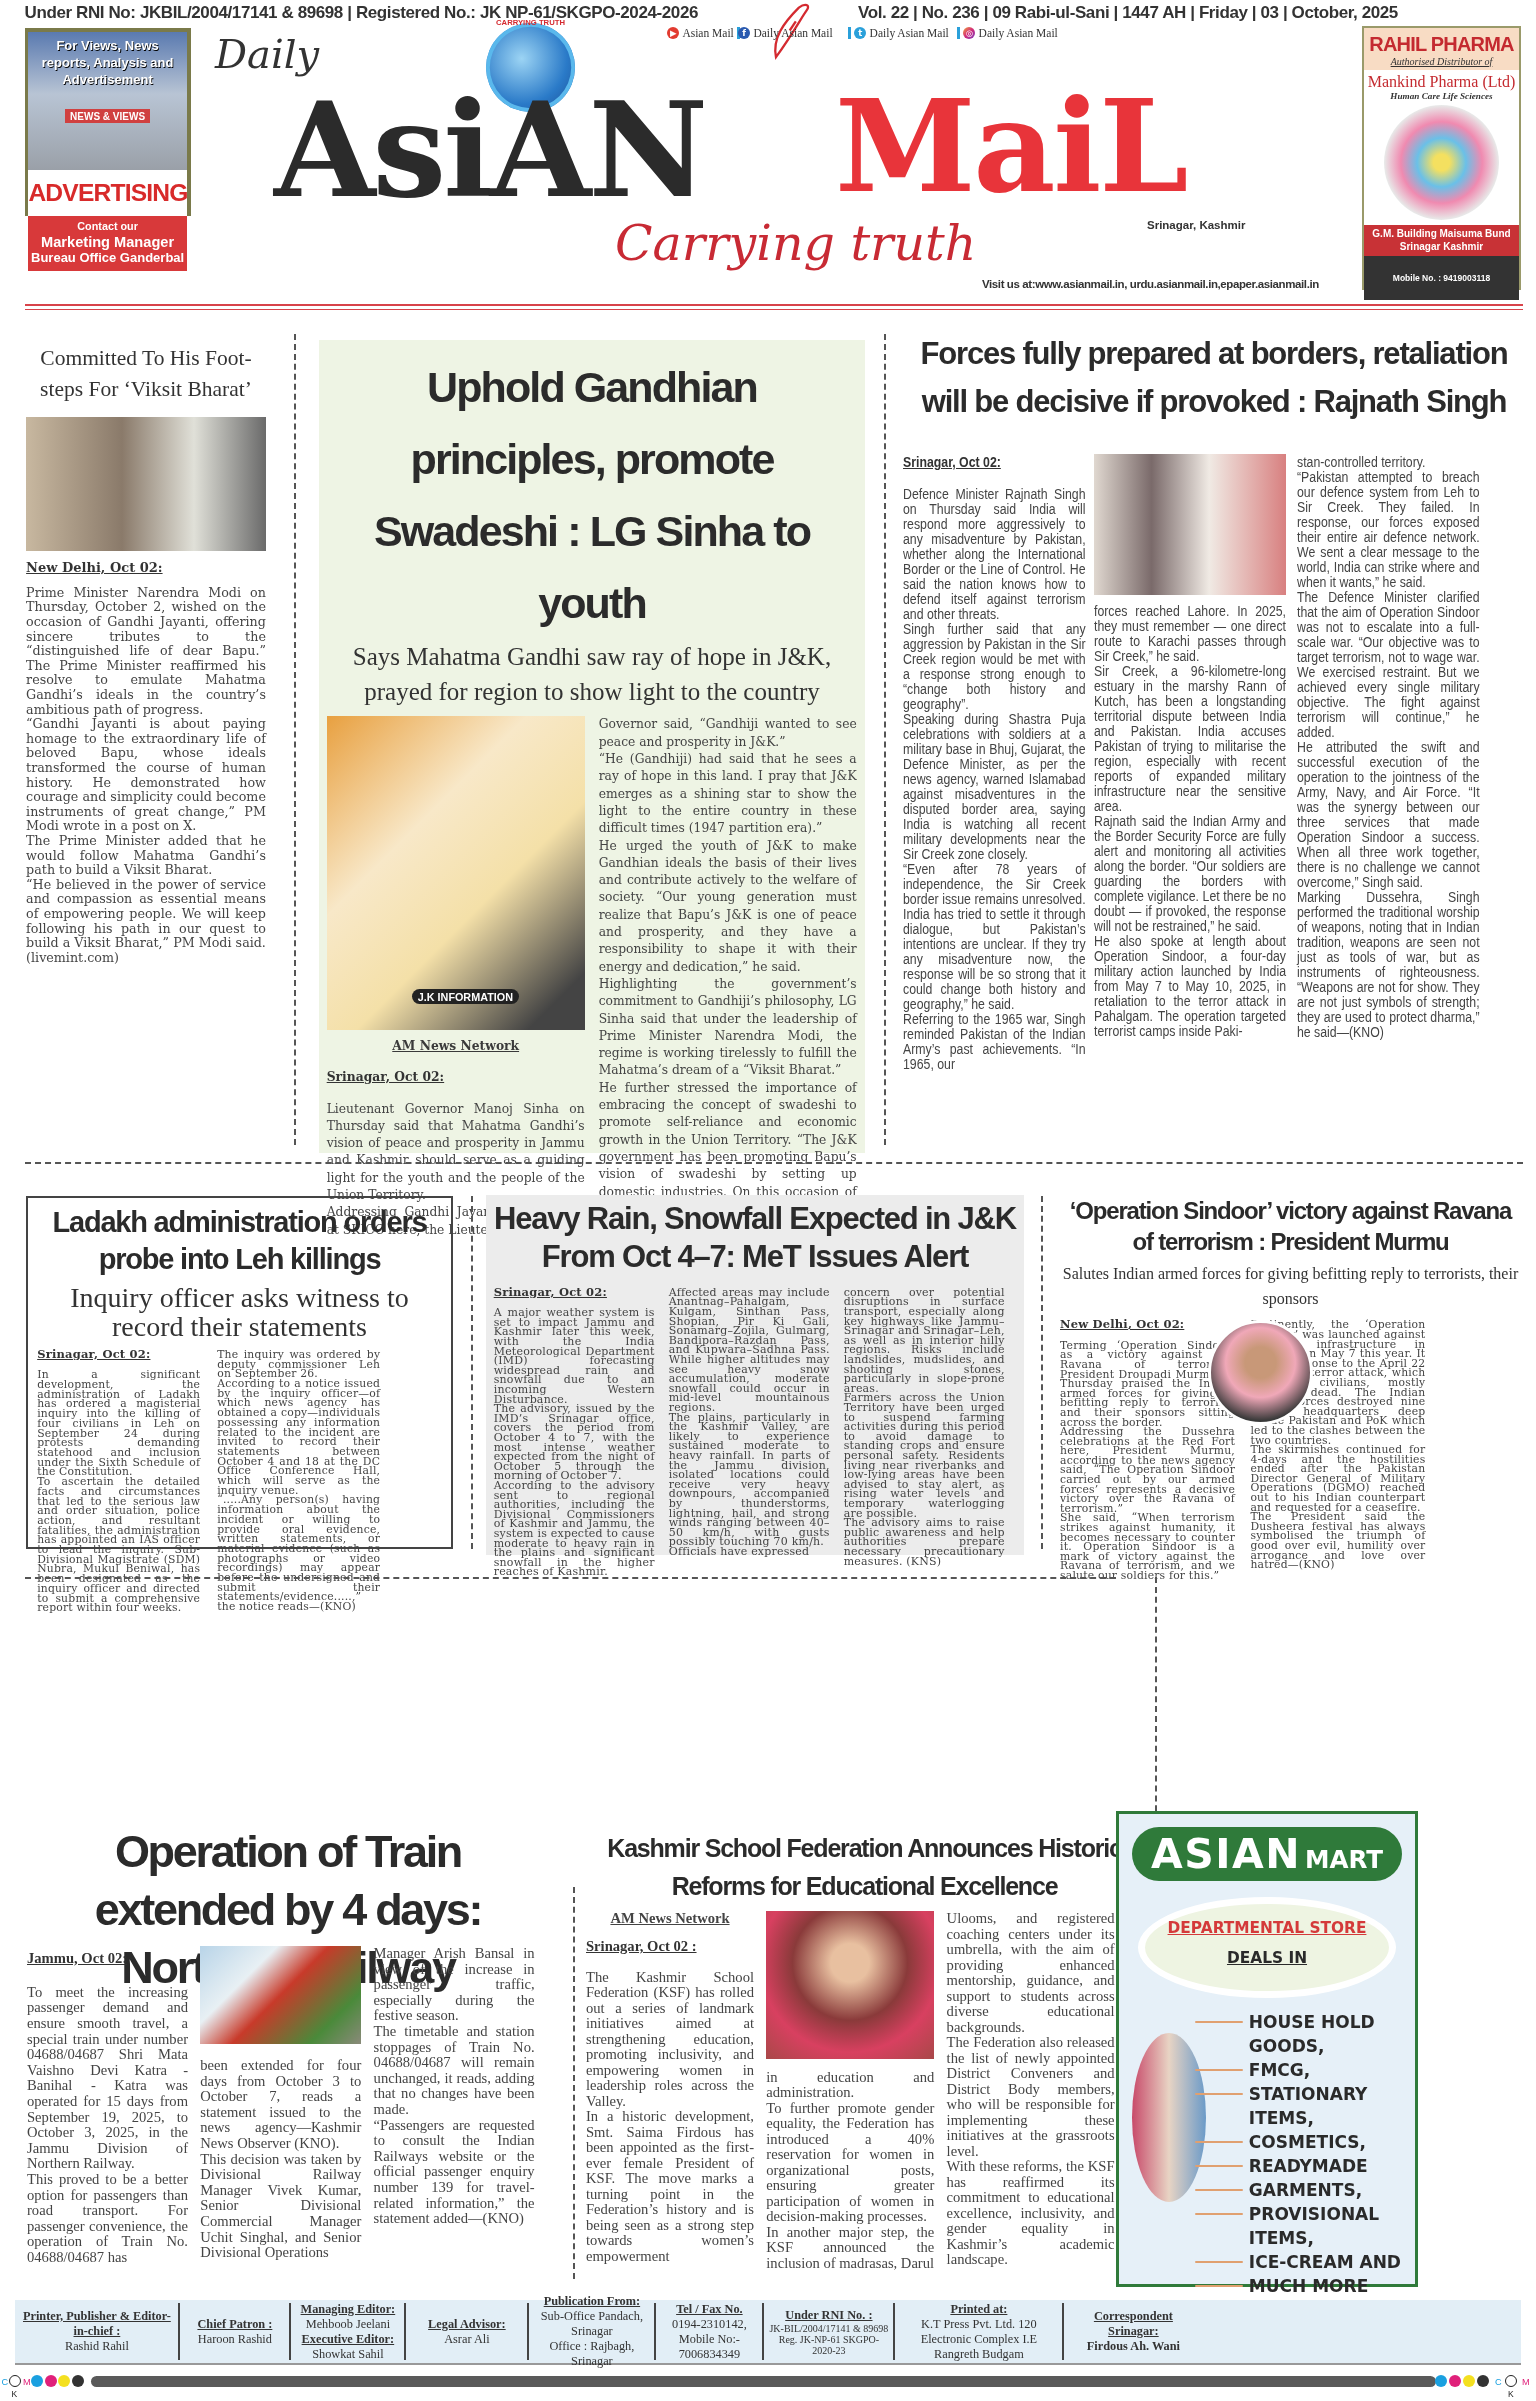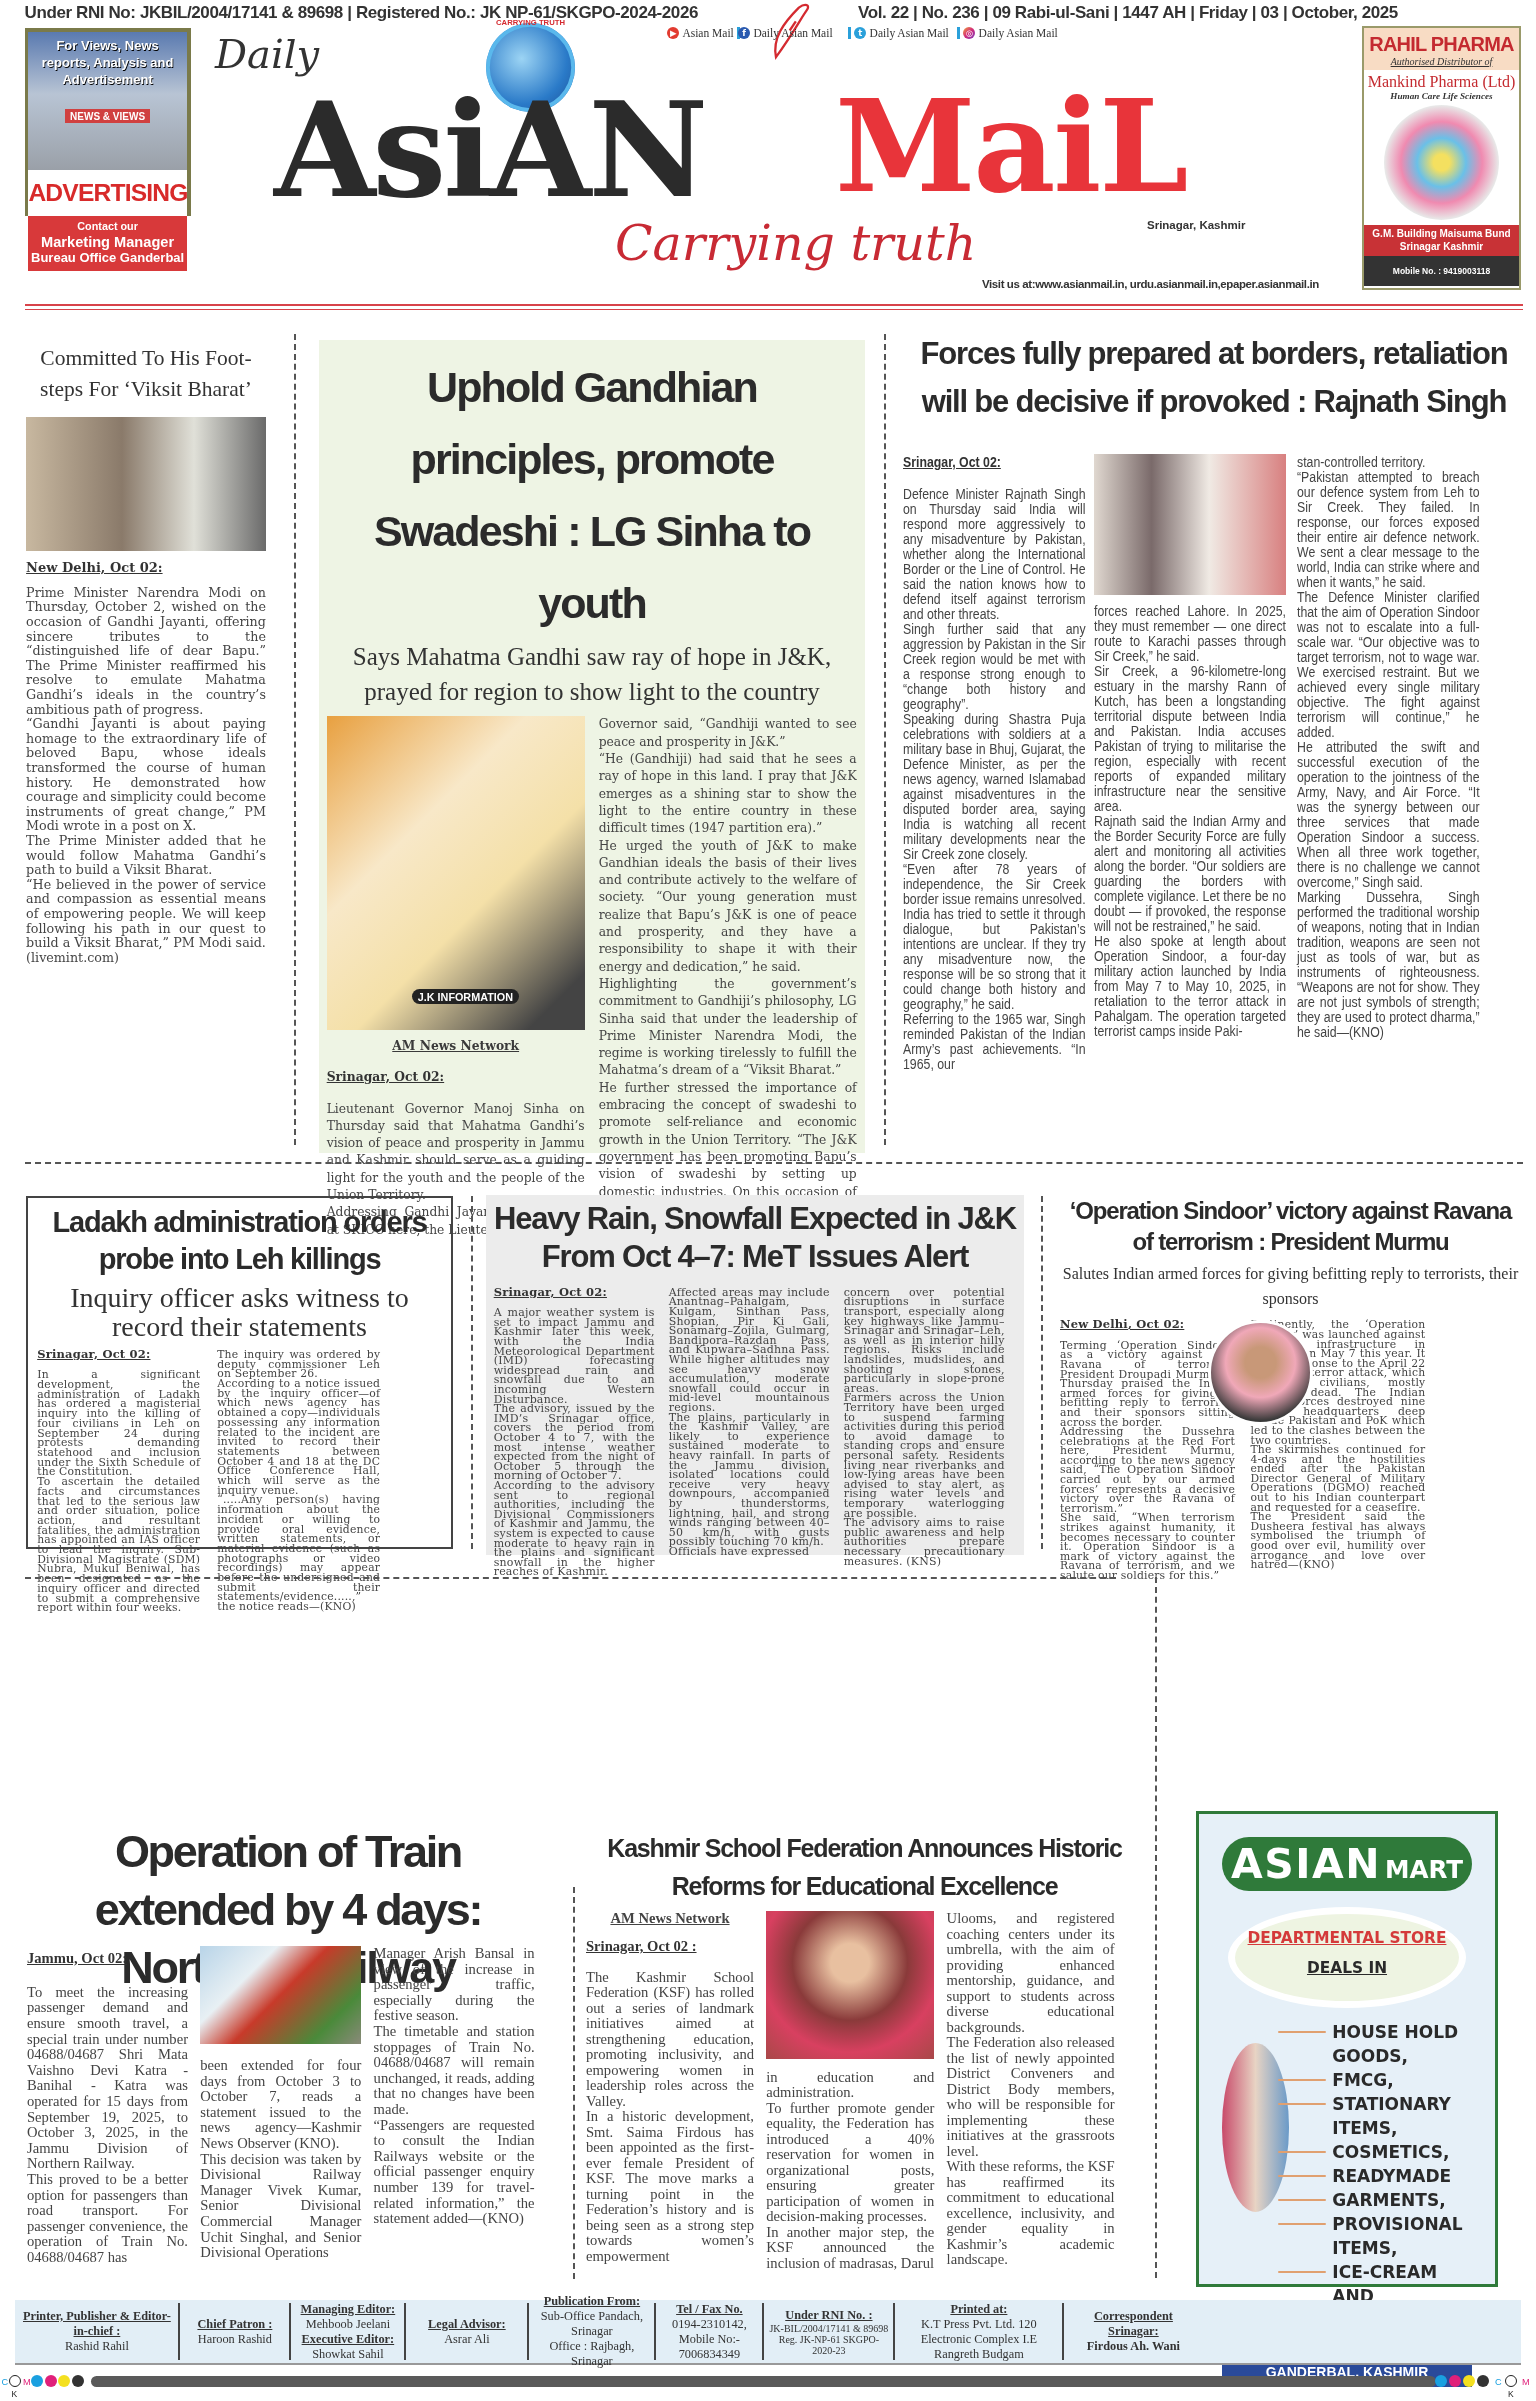--- a/index.html
+++ b/index.html
@@ -87,21 +87,21 @@
   </div>
   <div style="text-align:center;padding-top:3.1px">
     <div style="font-family:'Liberation Serif',serif;font-size:16px;color:#c42a30">Mankind Pharma (Ltd)</div>
     <div style="font-family:'Liberation Serif',serif;font-style:italic;font-weight:bold;font-size:9.2px;color:#333">Human Care Life Sciences</div>
   </div>
   <div style="margin:4.6px auto;width:115px;height:115px;border-radius:50%;background:radial-gradient(circle,#f4e060 10%,#6ac0e8 30%,#f08ab0 50%,#e8e8e8 70%,#fff 75%)"></div>
   <div style="background:#c83236;text-align:center;font-family:'Liberation Sans',sans-serif;font-weight:bold;color:#fff;font-size:10px;line-height:13px;padding:2.3px 0">
     <div>G.M. Building Maisuma Bund</div>
     <div>Srinagar Kashmir</div>
   </div>
-  <div style="background:#333;text-align:center;font-family:'Liberation Sans',sans-serif;font-weight:bold;color:#fff;font-size:8.5px;padding:10px 0">Mobile No. : 9419003118</div>
+  <div style="background:#333;text-align:center;font-family:'Liberation Sans',sans-serif;font-weight:bold;color:#fff;font-size:8.5px;padding:17px 0">Mobile No. : 9419003118</div>
 </div>
 
 <div class="abs" style="left:24.6px;top:304px;width:1498px;height:2.3px;background:#d8434a"></div>
 <div class="abs" style="left:24.6px;top:309px;width:1498px;height:0.8px;background:#d8434a"></div>
 
 <div class="abs" style="left:23px;top:338px;width:246px">
   <div class="sub" style="font-size:21.5px;line-height:31px;margin-top:4.6px">Committed To His Foot-steps For ‘Viksit Bharat’</div>
   <div class="photo" style="height:134px;margin:12.3px 3.1px 0;background:linear-gradient(90deg,#c8b8a0,#8a7a6a 40%,#e0e0d8 70%,#6a6a6a)"></div>
   <div class="dateline" style="font-size:13px;margin:9.2px 3.1px 10.8px">New Delhi, Oct 02:</div>
   <div class="body-txt" style="margin:0 3.1px">
@@ -276,21 +276,21 @@
     </div>
     <div class="body-lib" style="width:168px;font-family:'Liberation Serif',serif;font-size:14.6px;line-height:15.5px">
       <p>Ulooms, and registered coaching centers under its umbrella, with the aim of providing enhanced mentorship, guidance, and support to students across diverse educational backgrounds.</p>
       <p>The Federation also released the list of newly appointed District Conveners and District Body members, who will be responsible for implementing these initiatives at the grassroots level.</p>
       <p>With these reforms, the KSF has reaffirmed its commitment to educational excellence, inclusivity, and gender equality in Kashmir’s academic landscape.</p>
     </div>
   </div>
 </div>
 <div class="abs vdash" style="left:1155px;top:1577px;height:701px"></div>
 
-<div class="abs" style="left:1196px;top:1811px;width:302px;height:476px;border:3.8px solid #2f7a3a;background:#e6f0f8;padding:23px">
+<div class="abs" style="left:1116px;top:1811px;width:302px;height:476px;border:3.8px solid #2f7a3a;background:#e6f0f8;padding:13px">
   <div style="background:#2f7a3a;border-radius:31px;text-align:center;padding:3.1px 0;color:#fff">
     <span style="font-family:'DejaVu Sans',sans-serif;font-weight:bold;font-size:41px;letter-spacing:1.5px">ASIAN</span>
     <span style="font-family:'DejaVu Sans',sans-serif;font-weight:bold;font-size:24.6px">MART</span>
   </div>
   <div style="margin:15.4px 6.1px 0;height:101px;border-radius:50%;background:#eef4e2;border:7.7px solid #fff;text-align:center;padding-top:15.4px">
     <div style="font-family:'DejaVu Sans',sans-serif;font-weight:bold;font-size:15.4px;color:#d43a3a;text-decoration:underline">DEPARTMENTAL STORE</div>
     <div style="font-family:'DejaVu Sans',sans-serif;font-weight:bold;font-size:15.4px;color:#2a2a2a;text-decoration:underline;margin-top:12.3px">DEALS IN</div>
   </div>
   <div style="display:flex;margin-top:12.3px">
     <div style="width:100px;height:169px;border-radius:50%;margin-top:23px;background:linear-gradient(90deg,#c84a6a,#e8d4c4 50%,#6a9ac8)"></div>

